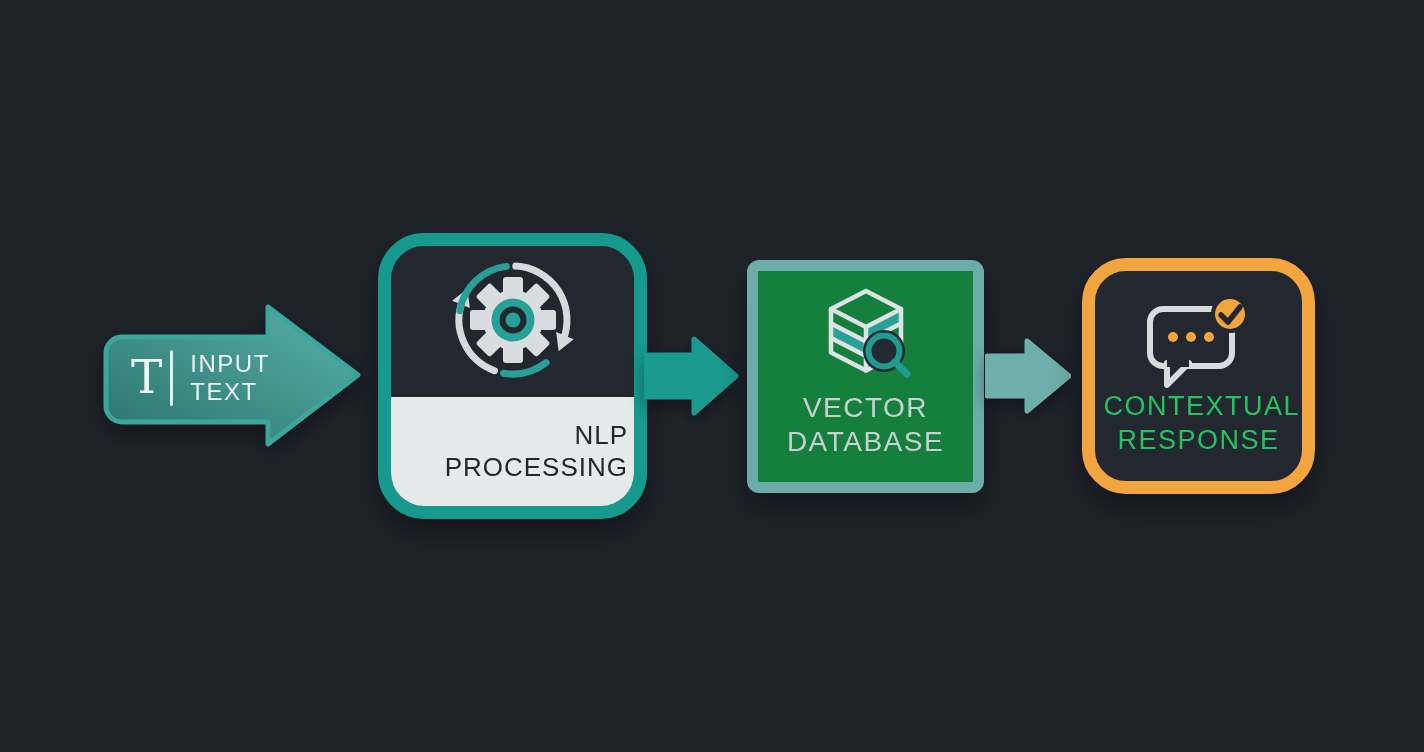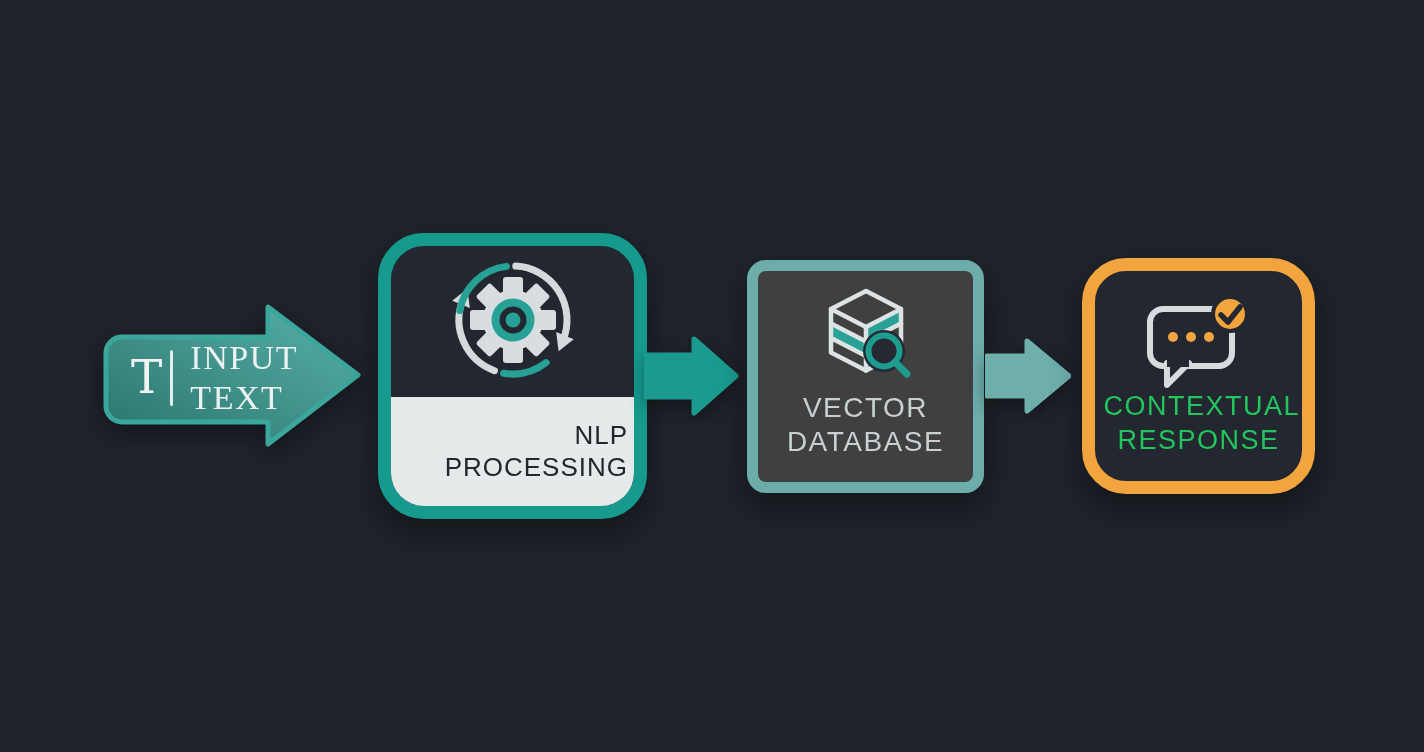--- a/index.html
+++ b/index.html
@@ -12,40 +12,40 @@
   .input-overlay{
     position:absolute;left:131px;top:336px;height:84px;
     display:flex;align-items:center;
   }
   .t-glyph{
     font-family:"DejaVu Serif","Liberation Serif",serif;
     font-size:47px;color:#f0f5f4;line-height:1;padding-bottom:4px;
   }
   .cursor-bar{width:3px;height:56px;background:#e3eeec;border-radius:2px;margin:0 17px 0 8px;}
   .input-label{
-    width:112px;font-size:34px;letter-spacing:1.5px;line-height:1.18;
-    color:#ecf2f1;font-weight:400;font-family:Liberation Serif, serif;
+    width:112px;font-size:24px;letter-spacing:1.5px;line-height:1.18;
+    color:#ecf2f1;font-weight:400;
   }
   
   .stage{position:absolute;box-shadow:0 14px 30px rgba(0,0,0,.38);}
   .stage-nlp{
     left:378px;top:233px;width:243px;height:260px;
     border:13px solid #169a8e;border-radius:46px;background:#232830;overflow:hidden;
   }
   .nlp-panel{
     position:absolute;left:0;right:0;bottom:0;height:109px;background:#e4e9e9;
     display:flex;align-items:center;justify-content:center;
   }
   .nlp-label{
     width:210px;text-align:right;font-size:26px;letter-spacing:1px;
     line-height:1.22;color:#22272c;margin-left:21px;
   }
   .stage-vector{
     left:747px;top:260px;width:215px;height:211px;
-    border:11px solid #6cada9;border-radius:19px;background:#404040;
+    border:11px solid #6cada9;border-radius:12px;background:#15803d;
   }
   .stage-response{
     left:1082px;top:258px;width:207px;height:210px;
     border:13px solid #f2a43e;border-radius:44px;background:#23272f;
   }
   .icon-center{position:absolute;left:50%;transform:translateX(-50%);}
   .stage-label{
     position:absolute;left:0;right:0;bottom:22px;text-align:center;
     font-size:28px;letter-spacing:1.5px;line-height:1.24;
   }

